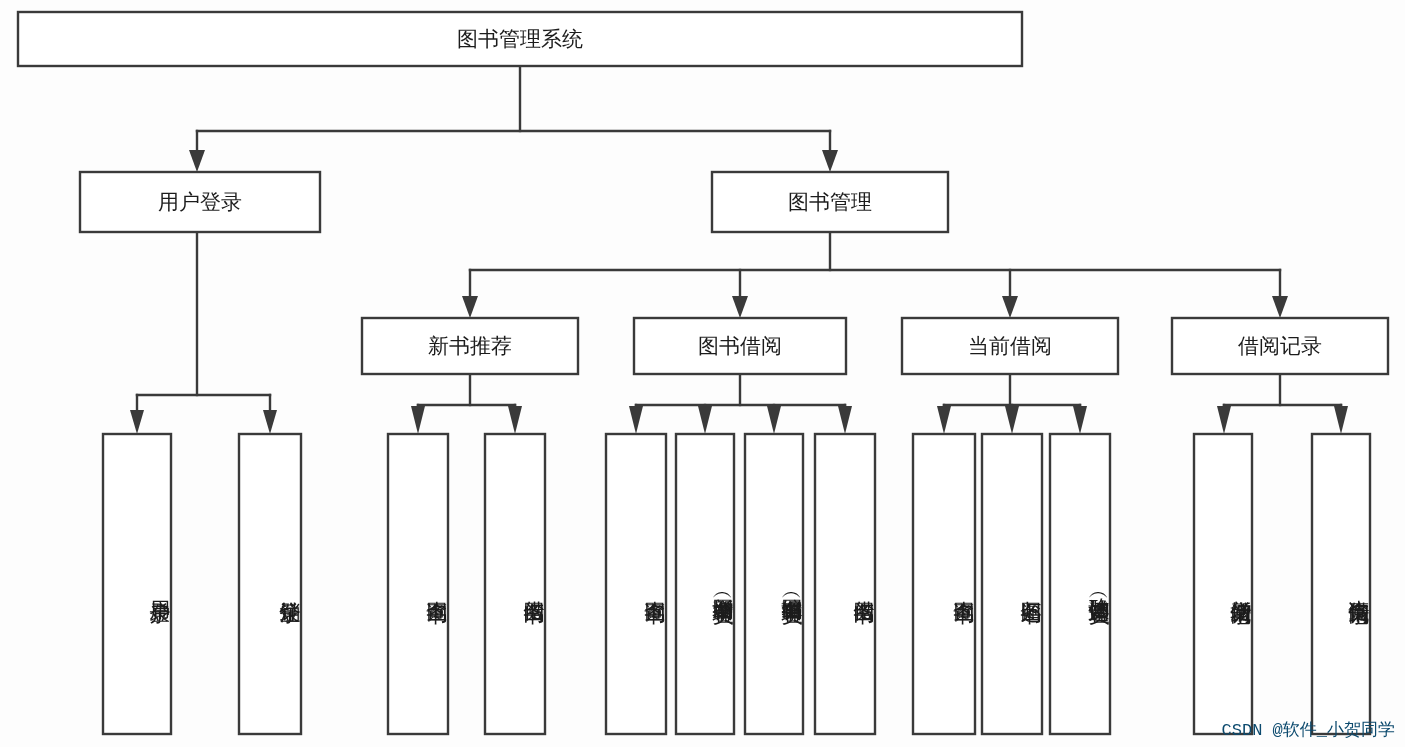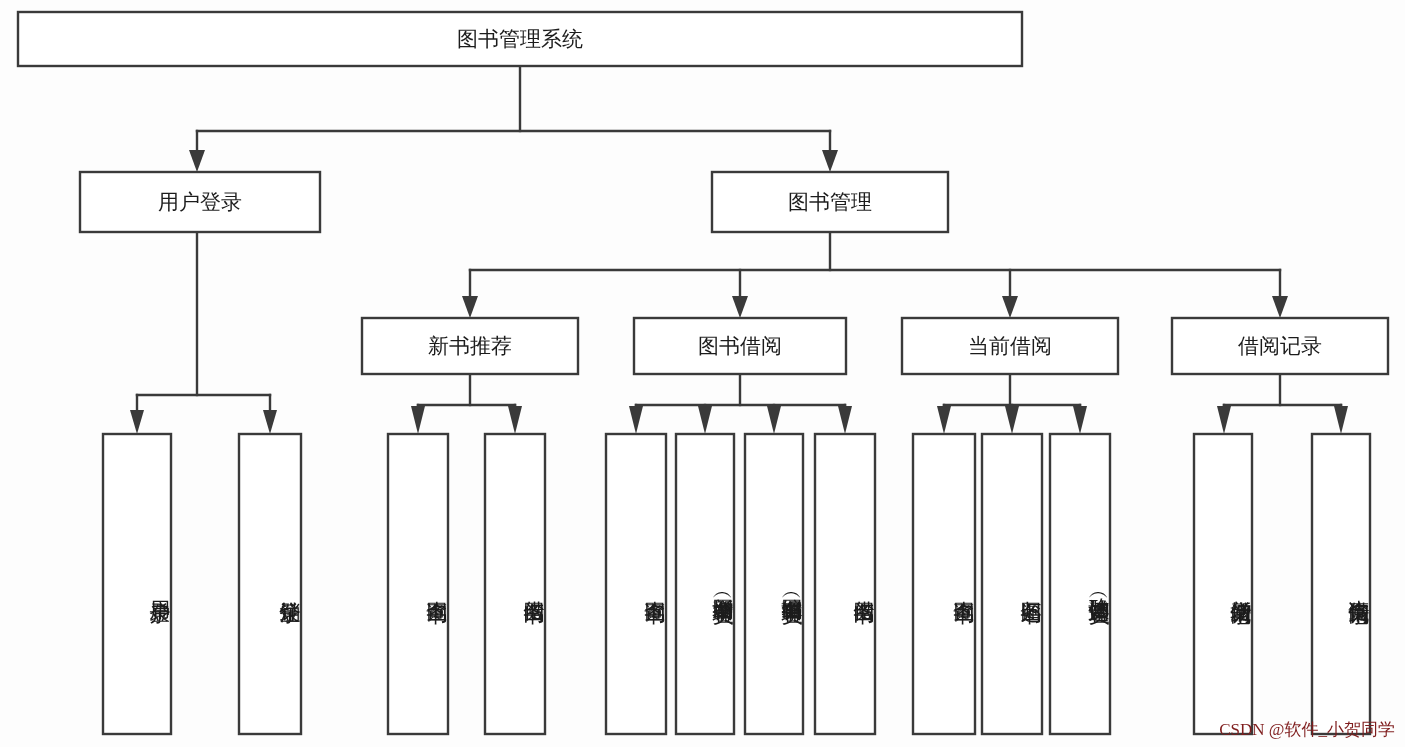--- a/index.html
+++ b/index.html
@@ -61,23 +61,23 @@
     display: flex;
     align-items: flex-start;
     justify-content: center;
     pointer-events: none;
     user-select: none;
   }
   .watermark {
     position: absolute;
     right: 10px;
     bottom: 6px;
-    font-family: Liberation Serif, serif;
+    font-family: Liberation Mono, monospace;
     font-size: 17px;
-    color: #7f1d1d;
+    color: #0c4a6e;
     white-space: nowrap;
     user-select: none;
   }
 </style>
 </head>
 <body>
 
 <div id="diagram-root">
 
   <svg id="diagram-svg" viewBox="0 0 1405 747" xmlns="http://www.w3.org/2000/svg">

